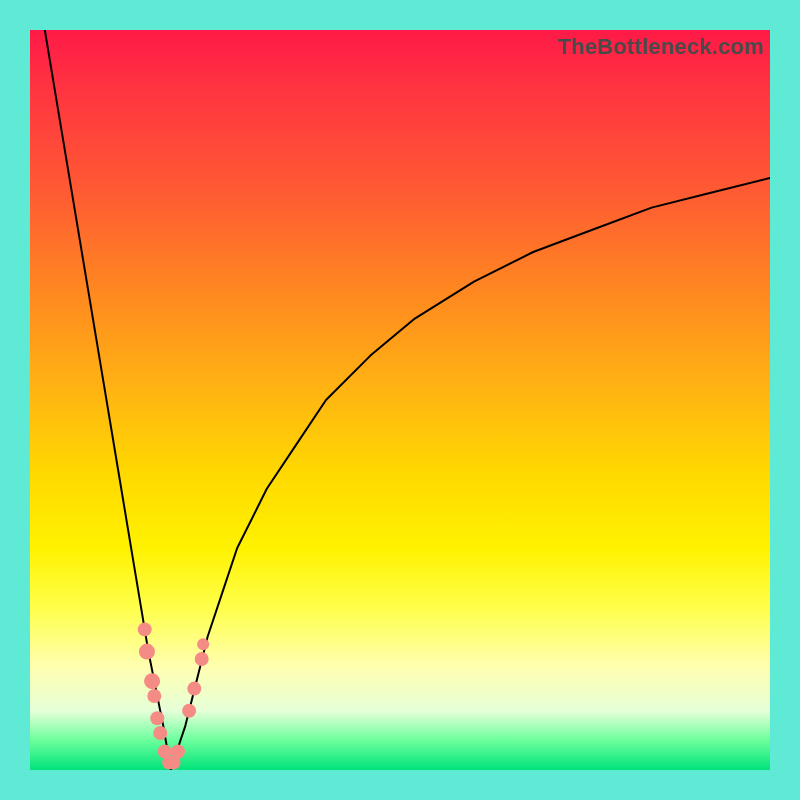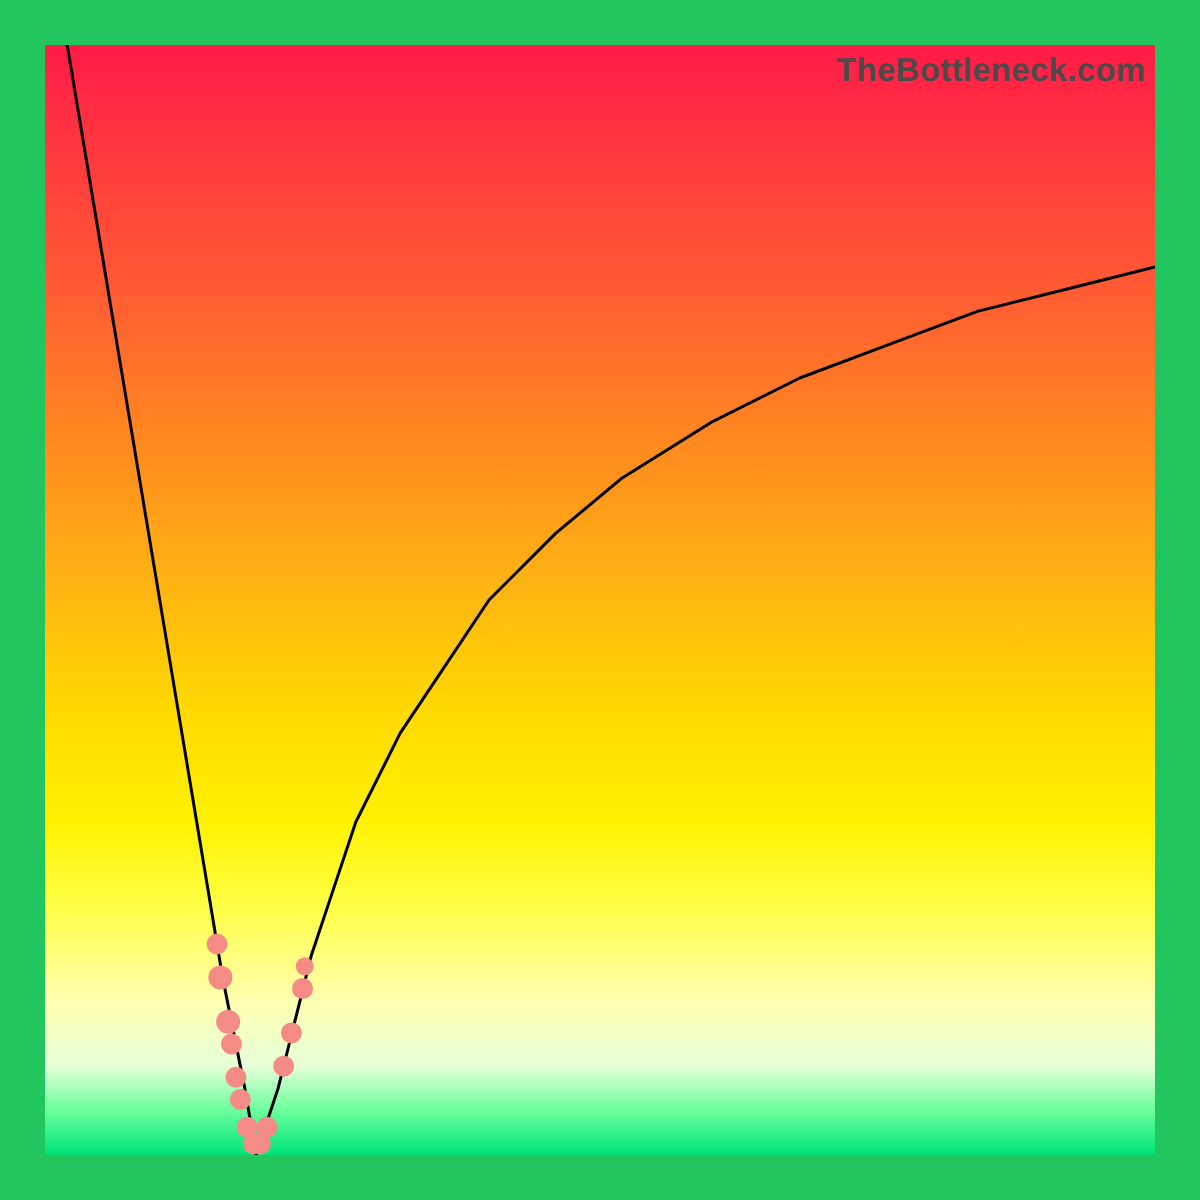--- a/index.html
+++ b/index.html
@@ -6,21 +6,21 @@
     margin: 0;
     padding: 0;
     width: 800px;
     height: 800px;
     overflow: hidden;
     font-family: Arial, Helvetica, sans-serif;
   }
   .frame {
     width: 800px;
     height: 800px;
-    background: #22c55e;
+    background: #5eead4;
     position: relative;
   }
   .plot {
     position: absolute;
     left: 30px;
     top: 30px;
     width: 740px;
     height: 740px;
     overflow: hidden;
   }

